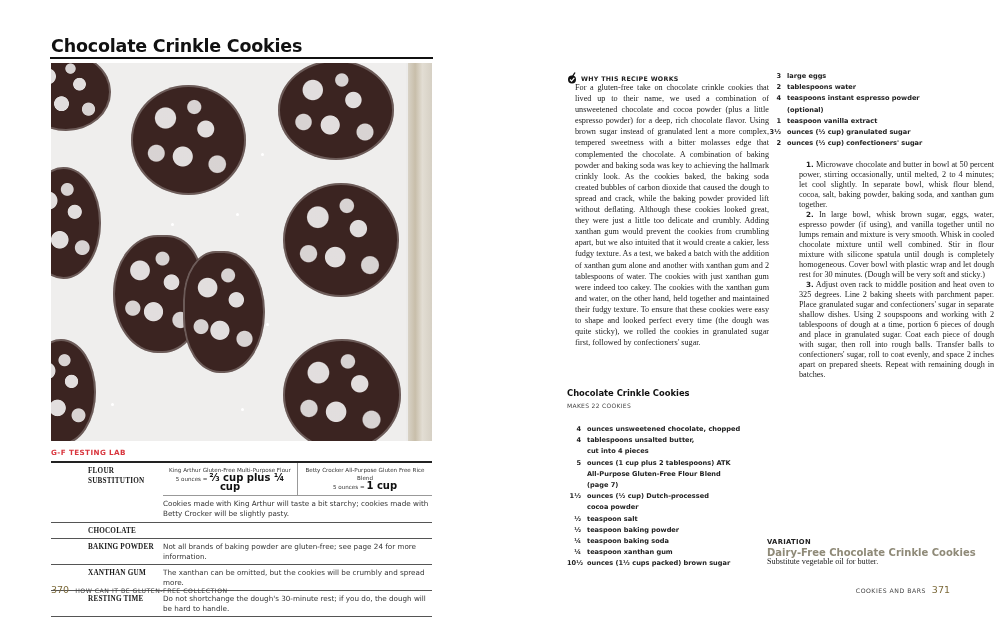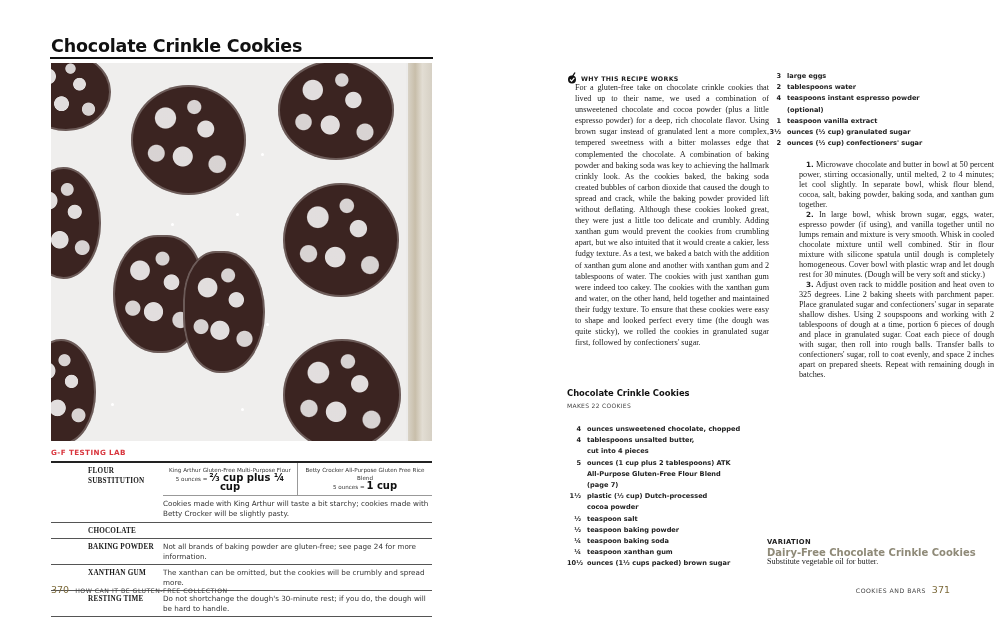--- a/index.html
+++ b/index.html
@@ -220,21 +220,21 @@
     <div class="ing">
         <span class="qty"></span>
         <span class="txt">All-Purpose Gluten-Free Flour Blend</span>
       </div>
     <div class="ing">
         <span class="qty"></span>
         <span class="txt">(page 7)</span>
       </div>
     <div class="ing">
         <span class="qty">1½</span>
-        <span class="txt">plastic (½ cup) Dutch-processed</span>
+        <span class="txt">ounces (½ cup) Dutch-processed</span>
       </div>
     <div class="ing">
         <span class="qty"></span>
         <span class="txt">cocoa powder</span>
       </div>
     <div class="ing">
         <span class="qty">½</span>
         <span class="txt">teaspoon salt</span>
       </div>
     <div class="ing">

